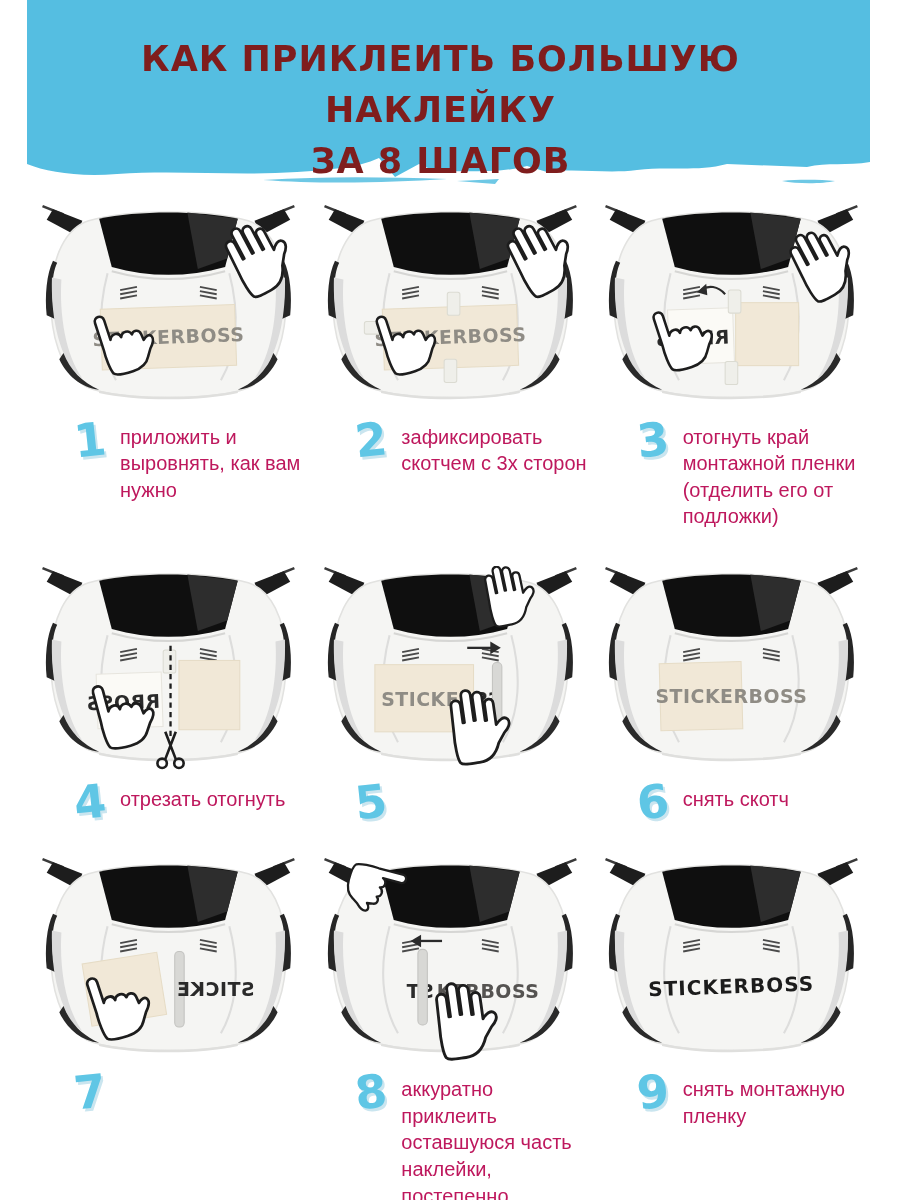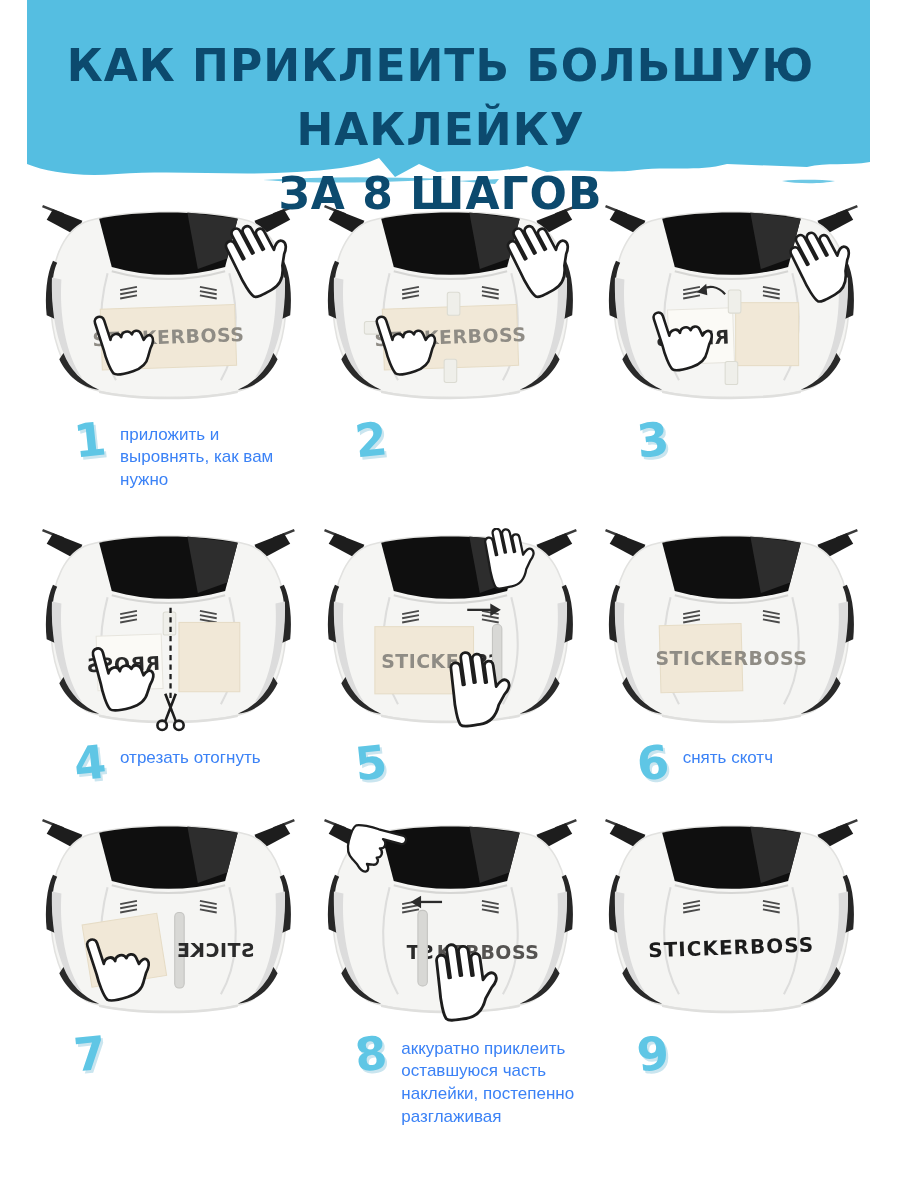--- a/index.html
+++ b/index.html
@@ -1,32 +1,32 @@
 <!DOCTYPE html>
 <html><head>
 <meta charset="utf-8">
 <style>
   html,body{margin:0;padding:0;background:#ffffff;}
   body{width:900px;font-family:"Liberation Sans",sans-serif;-webkit-font-smoothing:antialiased;}
 
   
   .banner{position:relative;margin:0 30px 0 27px;height:150px;background:#55BEE1;}
-  .banner-title{position:absolute;left:0;right:16px;top:34px;text-align:center;color:#0c4a6e;
-    font-family:"DejaVu Sans",sans-serif;font-weight:800;font-size:44px;letter-spacing:1px;line-height:1.45;}
+  .banner-title{position:absolute;left:0;right:16px;top:34px;text-align:center;color:#7f1d1d;
+    font-family:"DejaVu Sans",sans-serif;font-weight:800;font-size:35px;letter-spacing:1px;line-height:1.45;}
   .banner-edge{display:block;margin:0 30px 0 27px;width:843px;height:42px;}
 
   
   .grid{display:grid;grid-template-columns:repeat(3,1fr);padding:0 28px;margin-top:12px;row-gap:10px;}
   .cell{display:flex;flex-direction:column;align-items:center;}
   .car{width:97%;height:auto;display:block;}
   .caption{display:flex;gap:14px;align-items:flex-start;width:100%;box-sizing:border-box;
     padding:12px 4px 26px 46px;}
   .num{font-family:"DejaVu Sans",sans-serif;font-weight:bold;font-size:46px;line-height:.8;
     color:#5FC6E5;transform:rotate(-6deg);text-shadow:2px 3px 0 rgba(64,163,198,.28);flex:0 0 auto;}
-  .txt{font-size:17px;color:#3b82f6;line-height:1.33;max-width:200px;padding-top:2px;}
+  .txt{font-size:20px;color:#be185d;line-height:1.33;max-width:200px;padding-top:2px;}
 
   
   .stx{font-family:"DejaVu Sans",sans-serif;font-weight:bold;font-size:18px;letter-spacing:.5px;}
   .gray{fill:#8F8C85;}
   .dark{fill:#2A2A2A;}
   .darkgray{fill:#555351;}
   .stx-final{font-family:"DejaVu Sans",sans-serif;font-weight:800;font-size:19px;letter-spacing:1px;fill:#1c1c1c;}
 </style>
 </head>
 <body>
@@ -115,20 +115,21 @@
         <text x="130" y="133" class="stx gray" text-anchor="middle">STICKERBOSS</text>
       </g>
       <use href="#tape-v" x="127" y="84"></use>
       <use href="#tape-v" x="124" y="148"></use>
       <use href="#tape-h" x="48" y="112"></use>
       <use href="#hand-open" transform="translate(168,30) rotate(-28) scale(0.74)"></use>
       <use href="#hand-point" transform="translate(46,102) rotate(-18) scale(0.7)"></use>
     </svg>
     <div class="caption">
       <span class="num">2</span>
+      <span class="txt">зафиксировать скотчем с 3х сторон</span>
     </div>
   </div>
 
   <div class="cell">
     <svg class="car" viewBox="0 0 260 196">
       <use href="#car-base"></use>
       <rect x="134" y="94" width="60" height="60" fill="#F1E8D7" stroke="#E6DCC6"></rect>
       <g transform="rotate(-2 100 126)">
         <rect x="70" y="100" width="62" height="52" fill="#FBFAF6" stroke="#E7E5DE"></rect>
         <text transform="translate(128,134) scale(-1,1)" class="stx dark" text-anchor="start">RBOSS</text>
@@ -137,20 +138,21 @@
       <use href="#tape-v" x="124" y="150"></use>
       <g>
         <path d="M124,86 C117,78 108,77 101,82" stroke="#2b2b2b" stroke-width="2" fill="none"></path>
         <path d="M106,76 L97,84 L107,87 Z" fill="#2b2b2b"></path>
       </g>
       <use href="#hand-open" transform="translate(170,36) rotate(-28) scale(0.72)"></use>
       <use href="#hand-point" transform="translate(42,98) rotate(-18) scale(0.7)"></use>
     </svg>
     <div class="caption">
       <span class="num">3</span>
+      <span class="txt">отогнуть край монтажной пленки (отделить его от подложки)</span>
     </div>
   </div>
 
   <div class="cell">
     <svg class="car" viewBox="0 0 260 196">
       <use href="#car-base"></use>
       <rect x="140" y="90" width="58" height="66" fill="#F1E8D7" stroke="#E6DCC6"></rect>
       <g transform="rotate(-2 95 128)">
         <rect x="62" y="102" width="62" height="52" fill="#FBFAF6" stroke="#E7E5DE"></rect>
         <text transform="translate(122,136) scale(-1,1)" class="stx dark" text-anchor="start">RBOSS</text>
@@ -237,16 +239,17 @@
     </div>
   </div>
 
   <div class="cell">
     <svg class="car" viewBox="0 0 260 196">
       <use href="#car-base"></use>
       <text x="130" y="130" transform="rotate(-2 130 130)" class="stx-final" text-anchor="middle">STICKERBOSS</text>
     </svg>
     <div class="caption">
       <span class="num">9</span>
+      <span class="txt">снять монтажную пленку</span>
     </div>
   </div>
 
 </div>
 
 </body></html>

